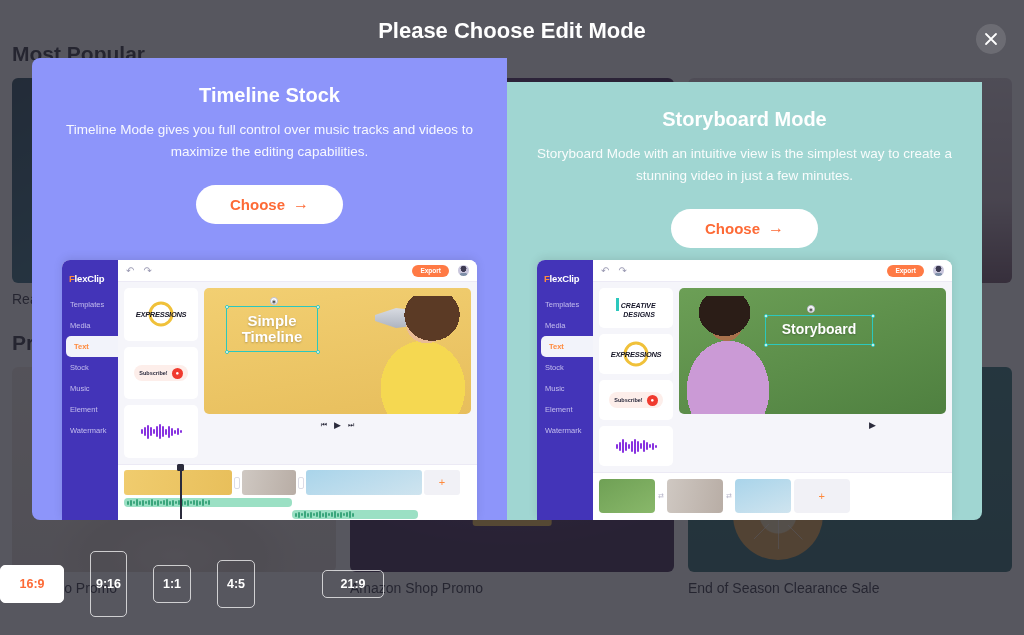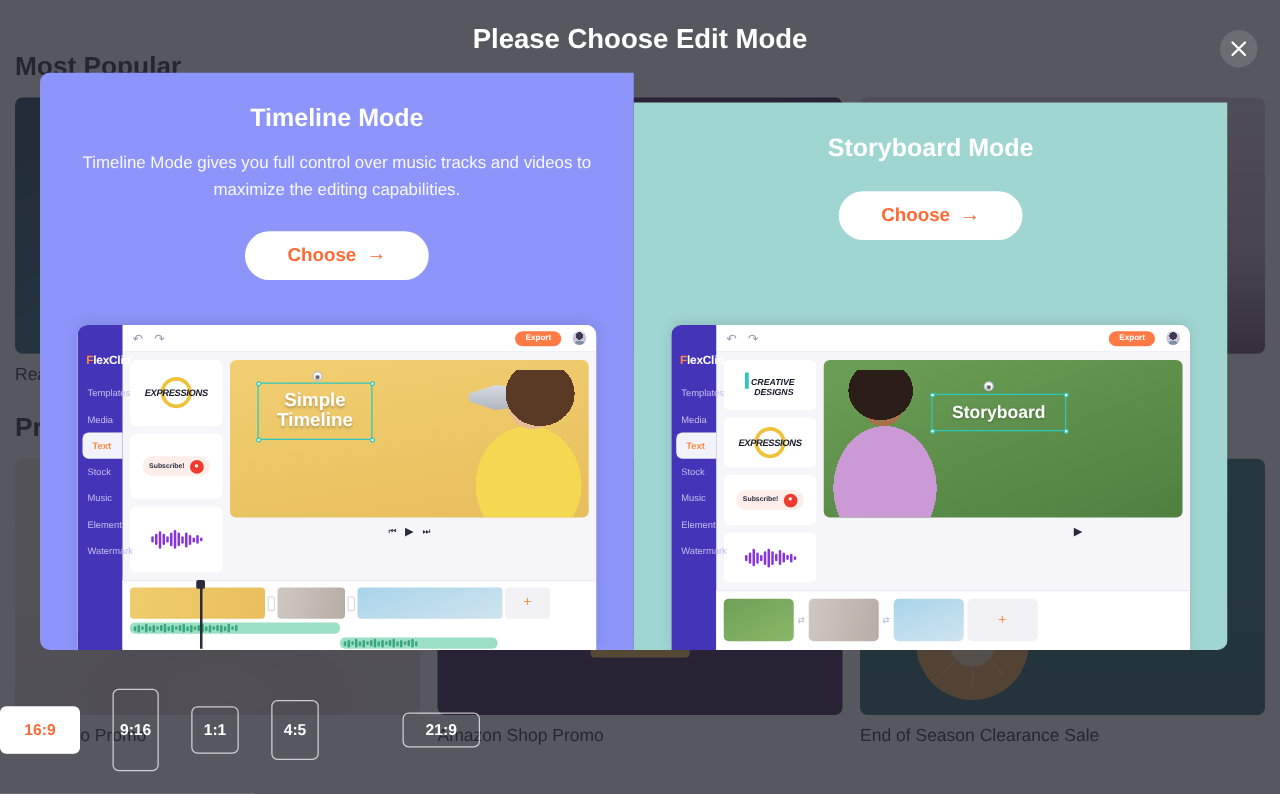--- a/index.html
+++ b/index.html
@@ -150,22 +150,22 @@
     height: 260px;
   }
   .mock {
     width: 100%; height: 100%;
     background: #ffffff;
     border-radius: 8px 8px 0 0;
     display: flex; overflow: hidden;
     box-shadow: 0 -2px 10px rgba(0,0,0,.10);
   }
   .mock-side {
-    width: 36px; background: #4334b8; flex-shrink: 0;
-    padding-top: 19px;
+    width: 56px; background: #4334b8; flex-shrink: 0;
+    padding-top: 9px;
     position: relative;
   }
   .mock-logo {
     font-size: 9.5px; font-weight: 800; color: #ffffff;
     padding: 4px 0 10px 7px; letter-spacing: -.2px;
   }
   .mock-logo .f { color: #ff8a3d; }
   .mock-nav-item {
     font-size: 7.5px; color: #c3bced;
     padding: 6px 0 6px 8px;
@@ -421,21 +421,21 @@
 
 <div id="close-btn">
   <svg width="14" height="14" viewBox="0 0 14 14">
     <path d="M2 2 L12 12 M12 2 L2 12" stroke="#ffffff" stroke-width="1.8" stroke-linecap="round" fill="none"></path>
   </svg>
 </div>
 
 <div id="modal">
 
   <div class="pane pane-timeline">
-    <div class="pane-title">Timeline Mode</div>
+    <div class="pane-title">Timeline Stock</div>
     <div class="pane-desc">Timeline Mode gives you full control over music tracks and videos to maximize the editing capabilities.</div>
     <div class="choose-wrap">
       <button class="choose-btn">
         <span>Choose</span>
         <span class="arrow">→</span>
       </button>
     </div>
 
     <div class="mock-wrap">
       <div class="mock">
@@ -581,20 +581,21 @@
             </div>
             <div class="playhead" style="left:62px"></div>
           </div>
         </div>
       </div>
     </div>
   </div>
 
   <div class="pane pane-storyboard">
     <div class="pane-title">Storyboard Mode</div>
+    <div class="pane-desc">Storyboard Mode with an intuitive view is the simplest way to create a stunning video in just a few minutes.</div>
     <div class="choose-wrap">
       <button class="choose-btn">
         <span>Choose</span>
         <span class="arrow">→</span>
       </button>
     </div>
 
     <div class="mock-wrap">
       <div class="mock">
         <div class="mock-side">

